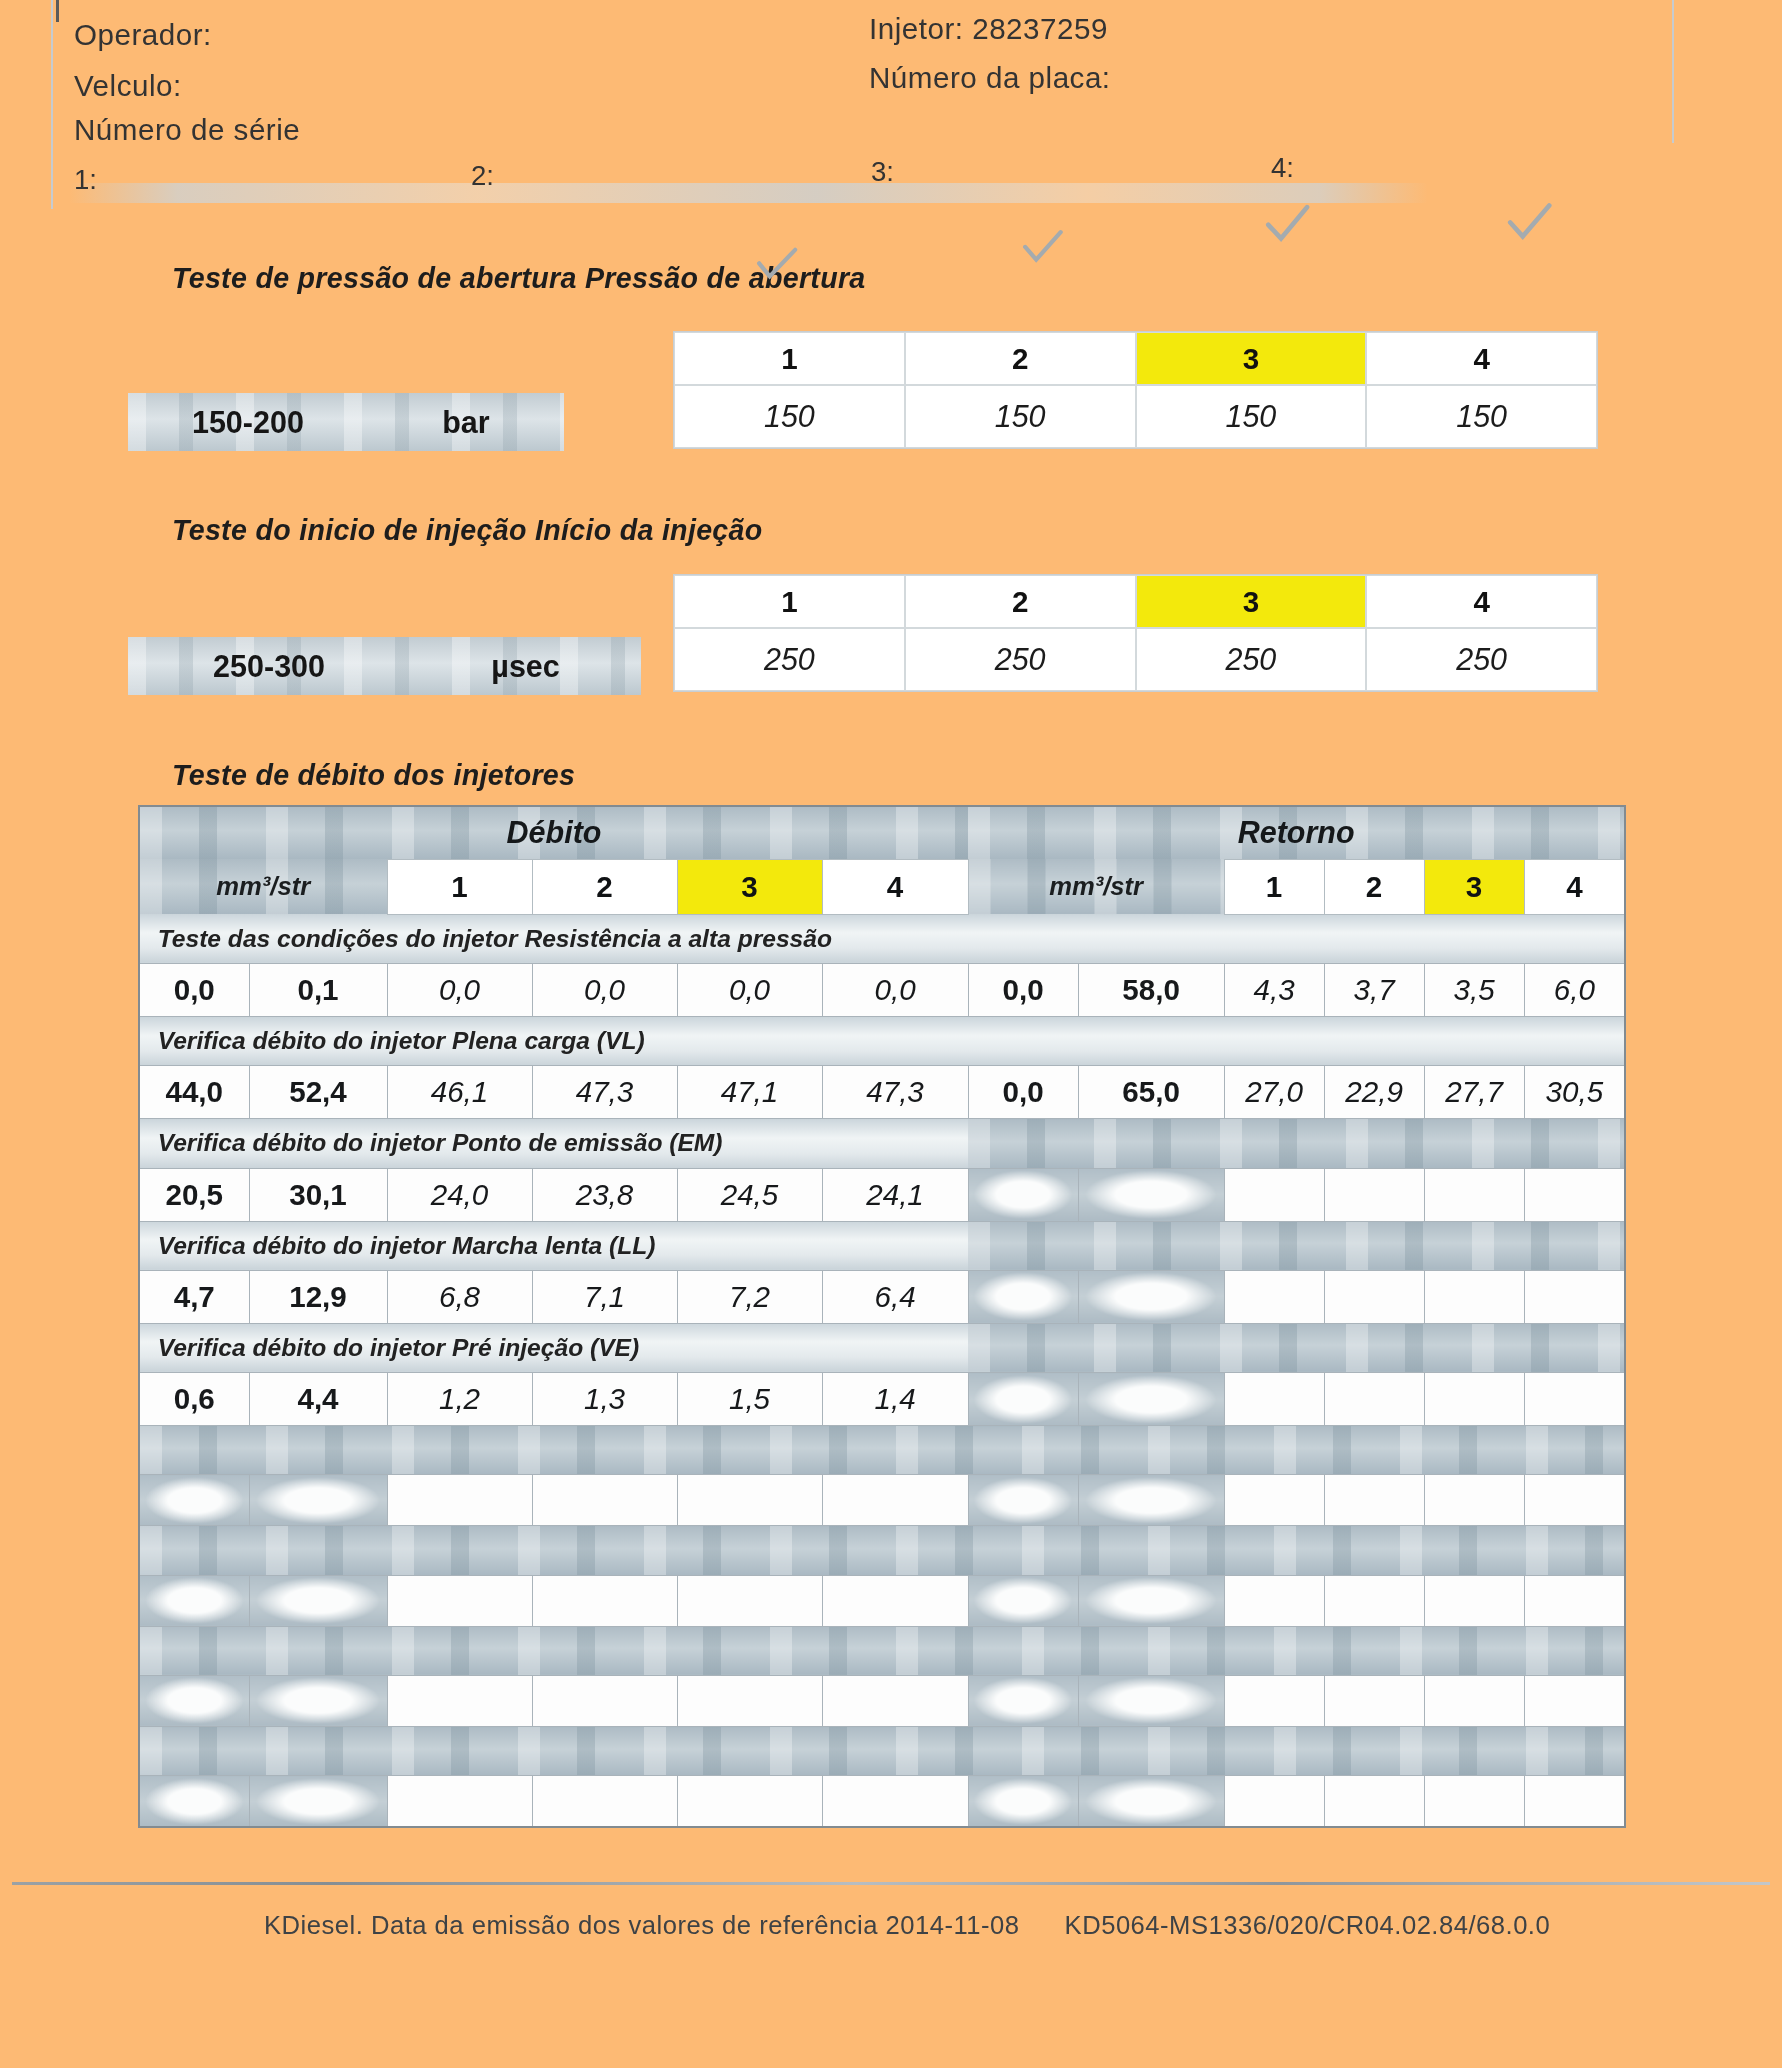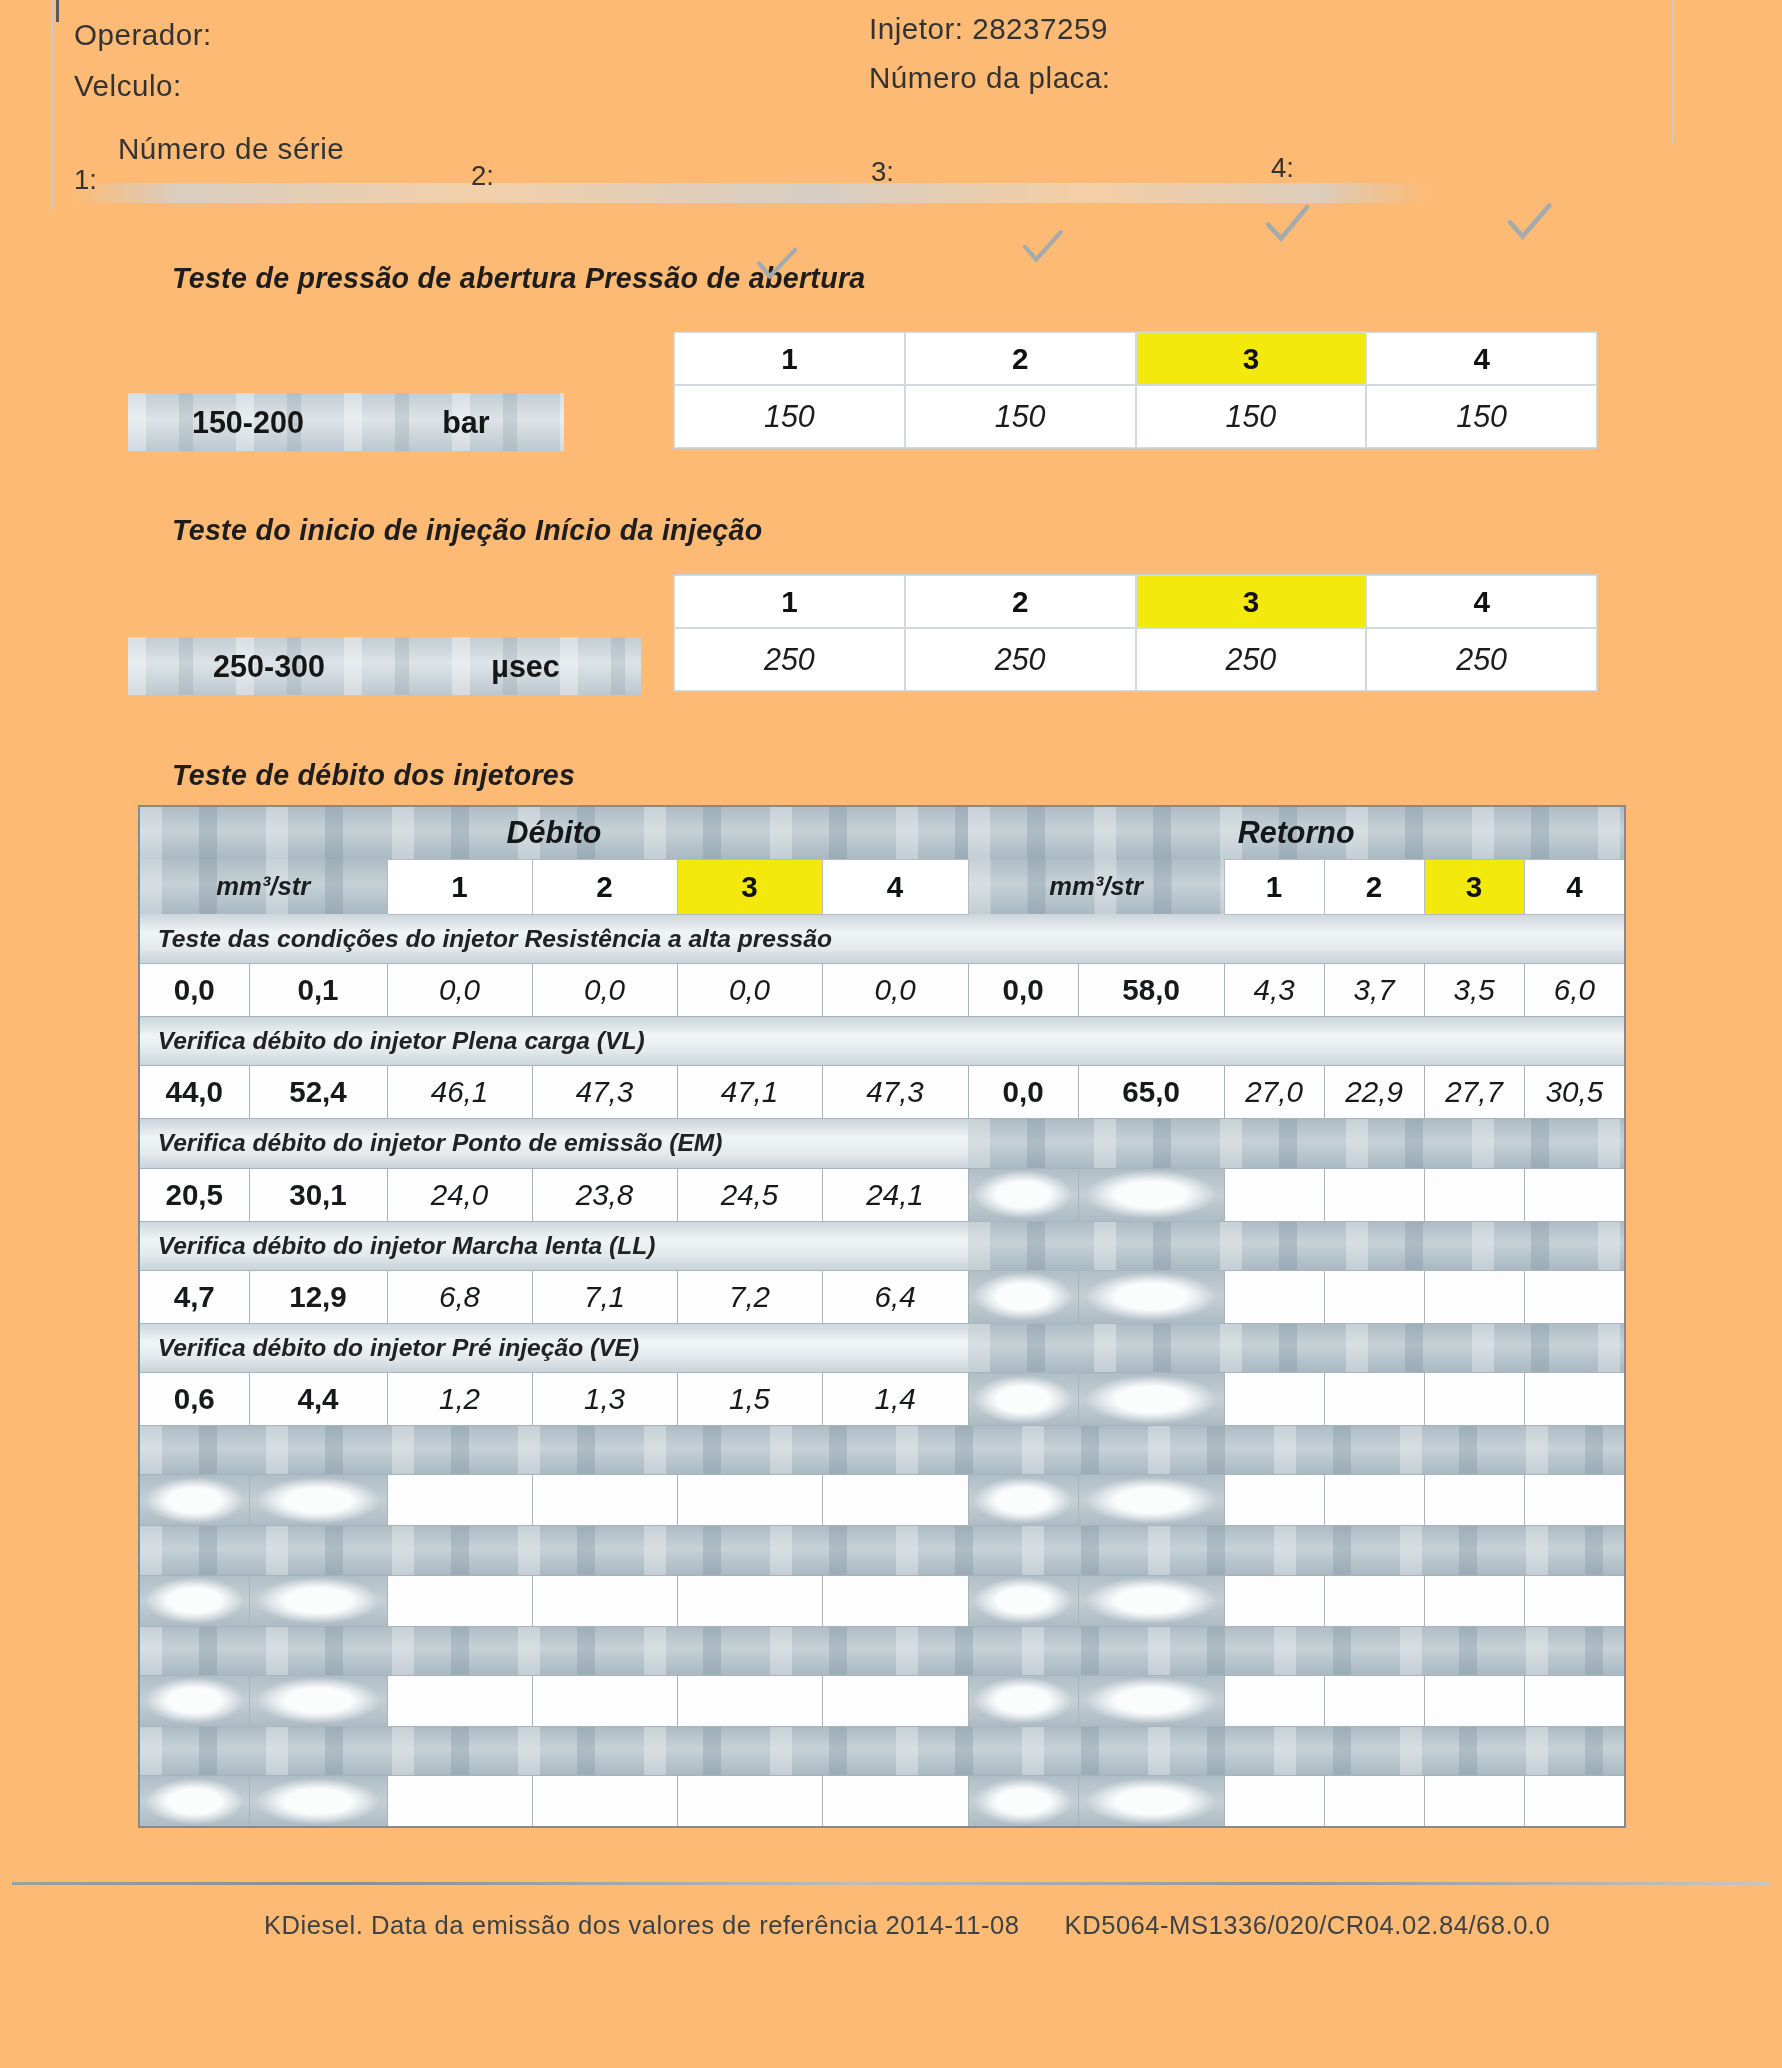--- a/index.html
+++ b/index.html
@@ -107,21 +107,21 @@
 
 <div id="page">
 
   <div class="abs vline" style="left:51px;top:0;height:209px;"></div>
   <div class="abs vtick" style="left:56px;top:0;height:21.7px;"></div>
   <div class="abs vline" style="left:1672px;top:0;height:143px;"></div>
   <div class="abs smear" style="left:69px;top:183px;width:1359px;height:19.7px;"></div>
 
   <div class="abs hdr-label" style="left:74px;top:17.7px;">Operador:</div>
   <div class="abs hdr-label" style="left:74px;top:69px;text-align:right;">Velculo:</div>
-  <div class="abs hdr-label" style="left:74px;top:132px;margin-left:44px;">Número de série</div>
+  <div class="abs hdr-label" style="left:74px;top:113px;">Número de série</div>
   <div class="abs hdr-label" style="left:869px;top:11.8px;">Injetor: 28237259</div>
   <div class="abs hdr-label" style="left:869px;top:61px;">Número da placa:</div>
   <div class="abs slot-label" style="left:74px;top:164px;">1:</div>
   <div class="abs slot-label" style="left:471px;top:160px;">2:</div>
   <div class="abs slot-label" style="left:871px;top:156px;">3:</div>
   <div class="abs slot-label" style="left:1271px;top:152px;">4:</div>
 
   <div class="abs sec-title" style="left:172px;top:262px;">Teste de pressão de abertura Pressão de abertura</div>
 
   <div class="abs checkmark" style="left:754px;top:244px;transform:rotate(6deg);">

